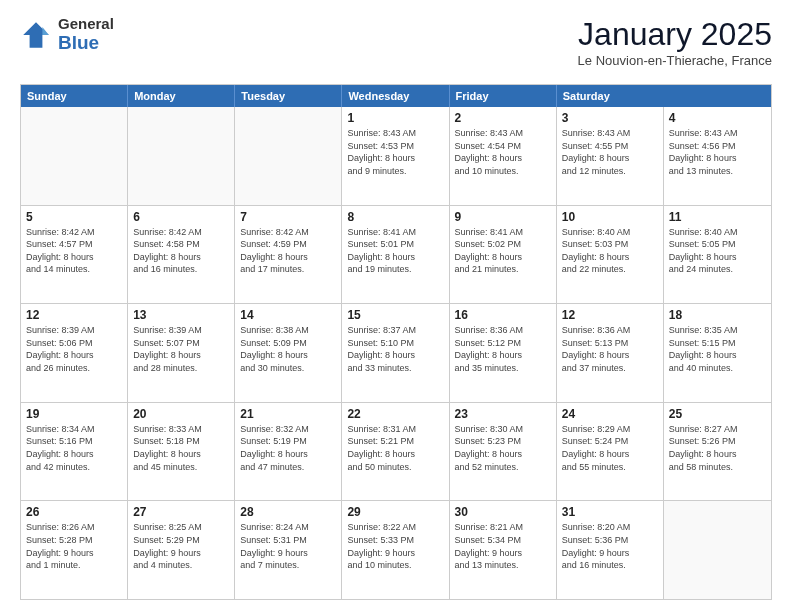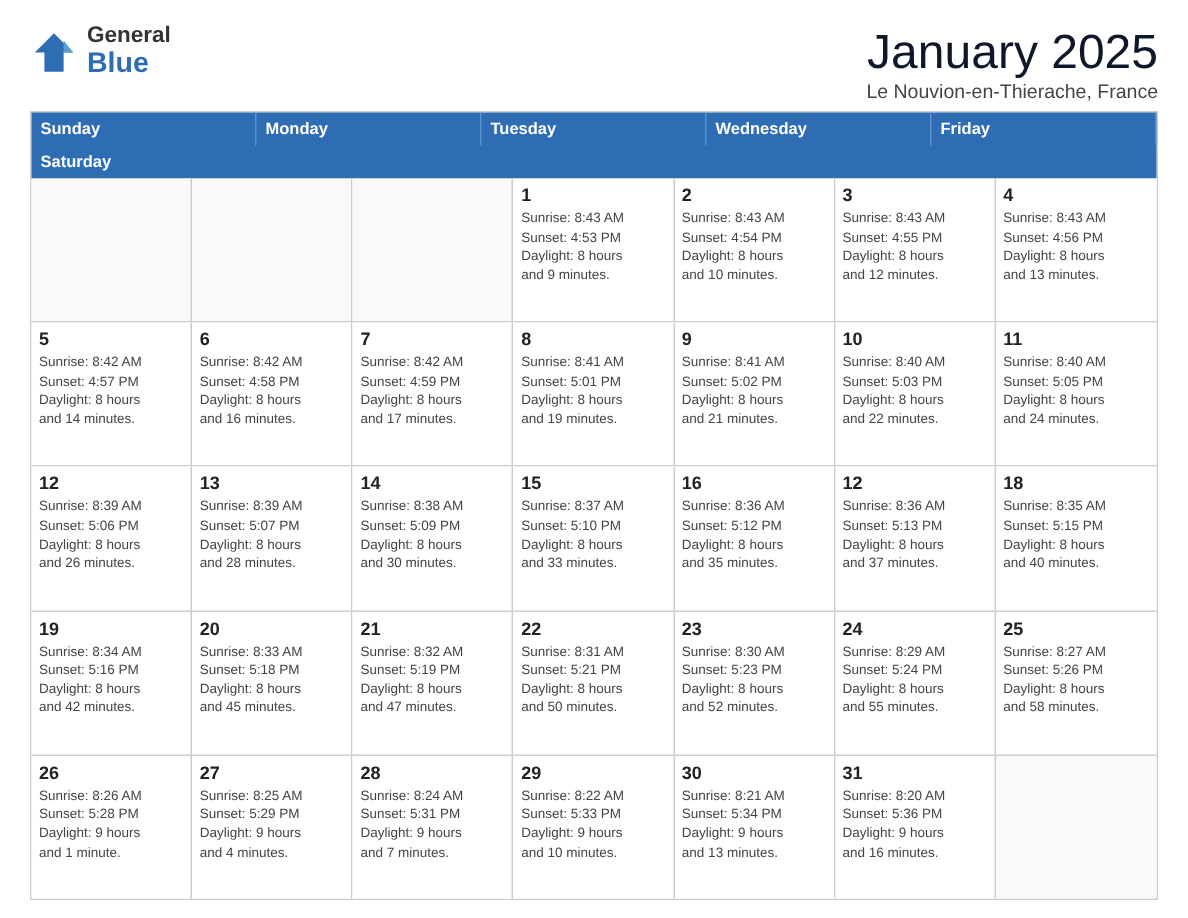--- a/index.html
+++ b/index.html
@@ -14,21 +14,21 @@
       width: 792px;
       height: 612px;
       padding: 16px 20px 12px 20px;
       display: flex;
       flex-direction: column;
     }
     .header {
       display: flex;
       justify-content: space-between;
       align-items: flex-start;
-      margin-bottom: 6px;
+      margin-bottom: 16px;
     }
     .logo {
       display: flex;
       align-items: center;
       gap: 6px;
     }
     .logo-text {
       display: flex;
       flex-direction: column;
       line-height: 1.1;
@@ -60,21 +60,21 @@
       color: #444;
     }
     .calendar {
       flex: 1;
       display: flex;
       flex-direction: column;
       border: 1px solid #ccc;
     }
     .cal-header-row {
       display: grid;
-      grid-template-columns: repeat(5, 1fr);
+      grid-template-columns: repeat(7, 1fr);
       background: #2e6db4;
     }
     .cal-header-cell {
       color: #fff;
       font-size: 11px;
       font-weight: bold;
       padding: 5px 6px;
       text-align: left;
       border-right: 1px solid #5a8fd0;
     }

